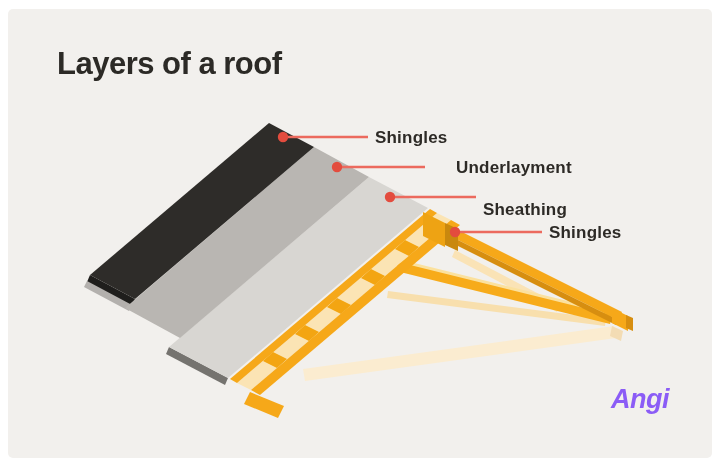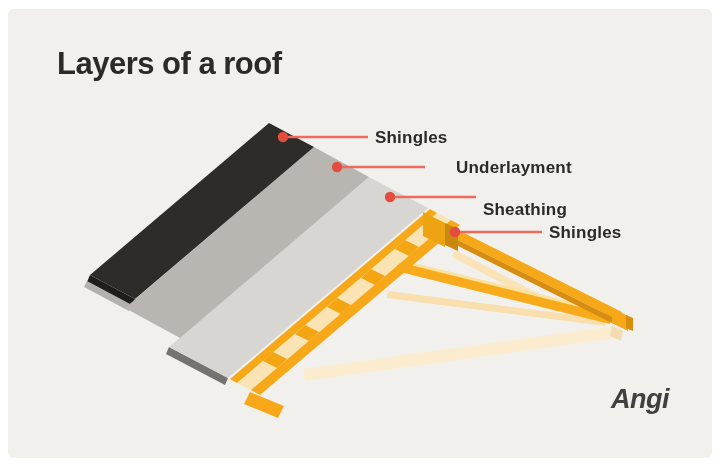--- a/index.html
+++ b/index.html
@@ -19,21 +19,21 @@
   .callout-label{
     position:absolute;font-size:17px;font-weight:700;color:#2d2a26;
     white-space:nowrap;letter-spacing:0.2px;
   }
   .lbl-shingles{left:375px;top:128px;}
   .lbl-underlayment{left:456px;top:158px;}
   .lbl-sheathing{left:483px;top:200px;}
   .lbl-rafters{left:549px;top:223px;}
   .brand{
     position:absolute;left:611px;top:384px;
-    font-size:27px;font-weight:800;font-style:italic;color:#404040;
+    font-size:27px;font-weight:800;font-style:italic;color:#8b5cf6;
     letter-spacing:-0.5px;
   }
 </style>
 </head>
 <body>
 
 <div class="canvas"></div>
 
 <div class="title">Layers of a roof</div>
 

